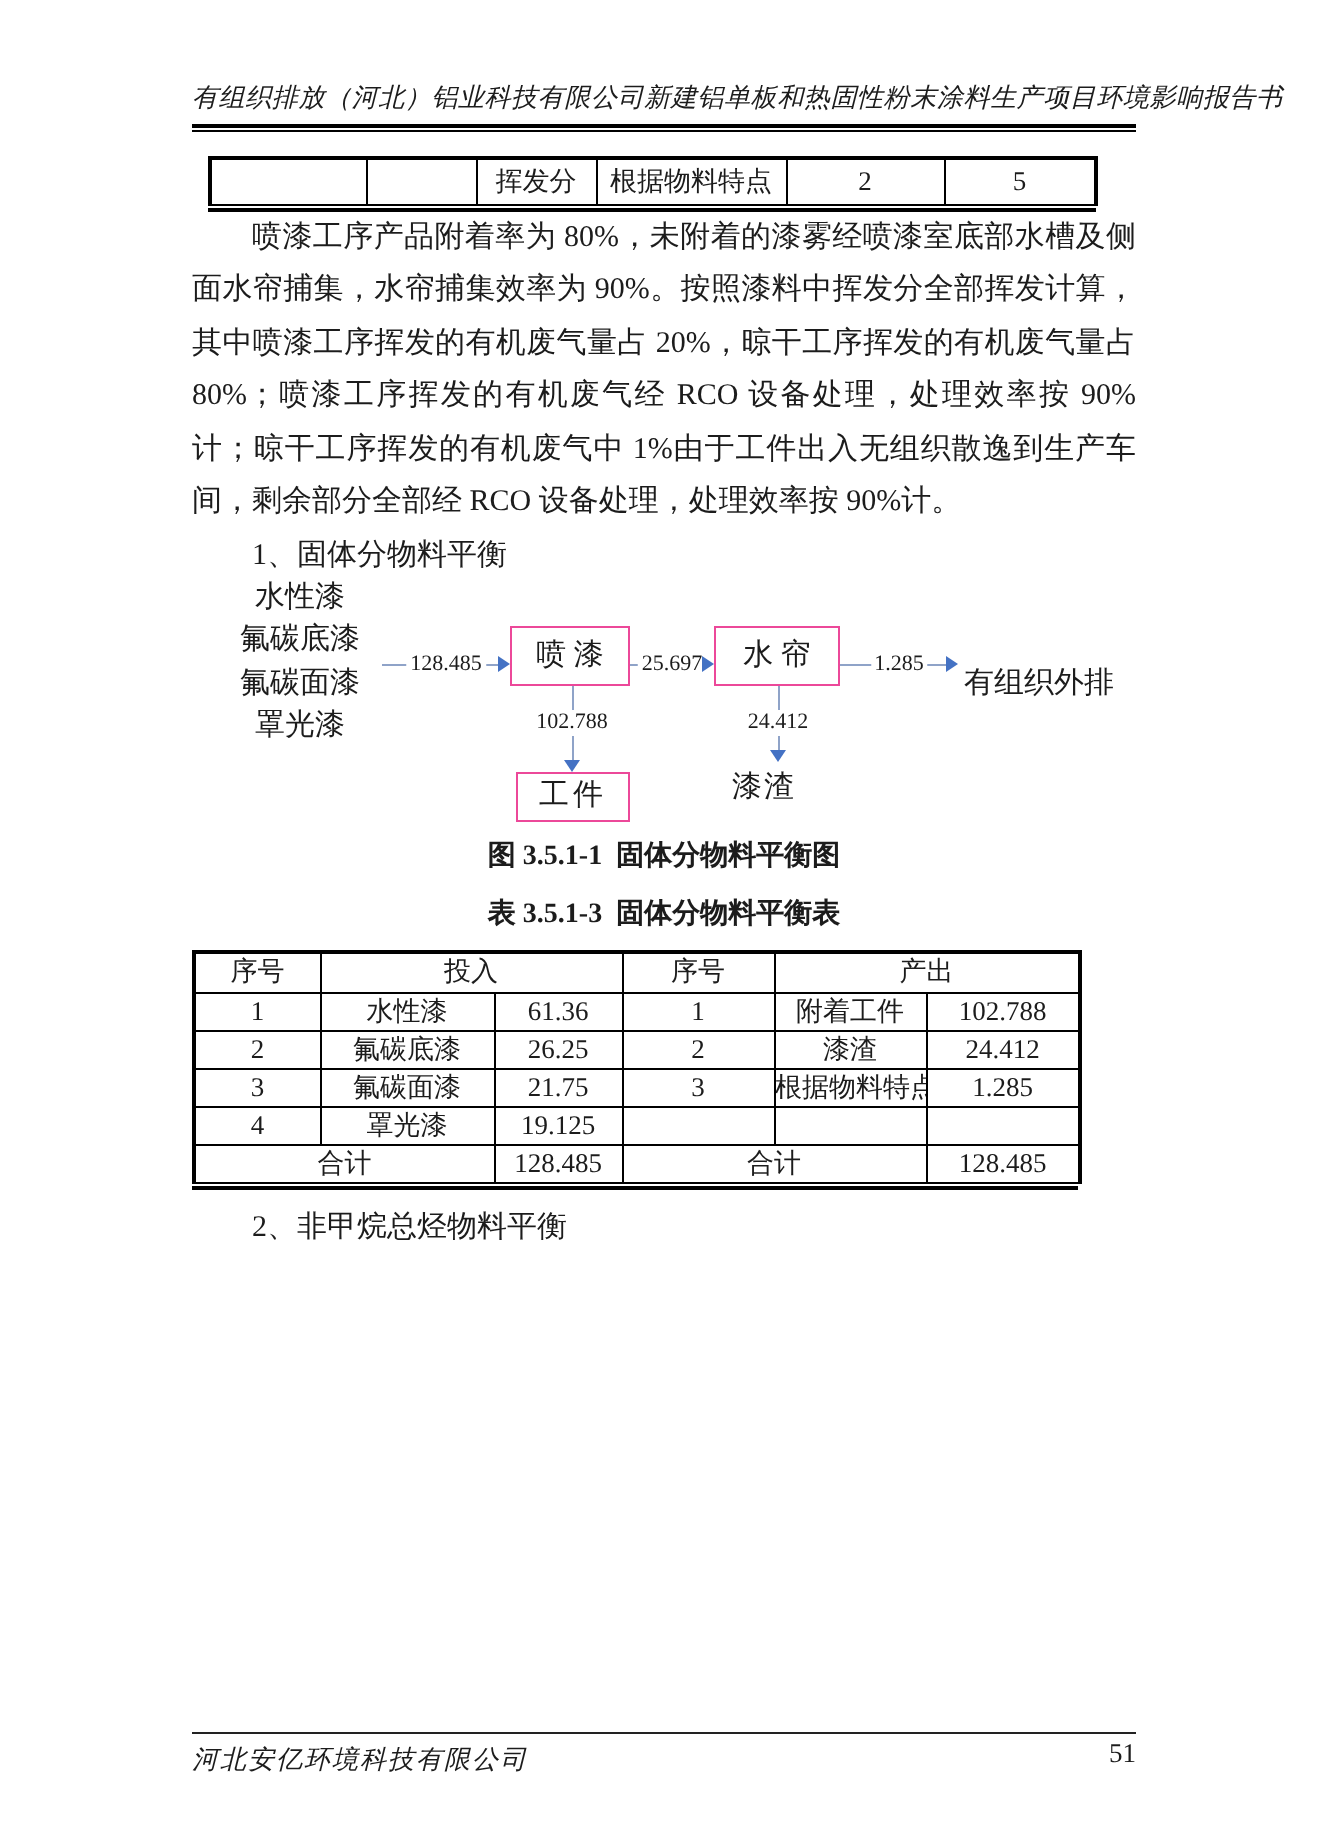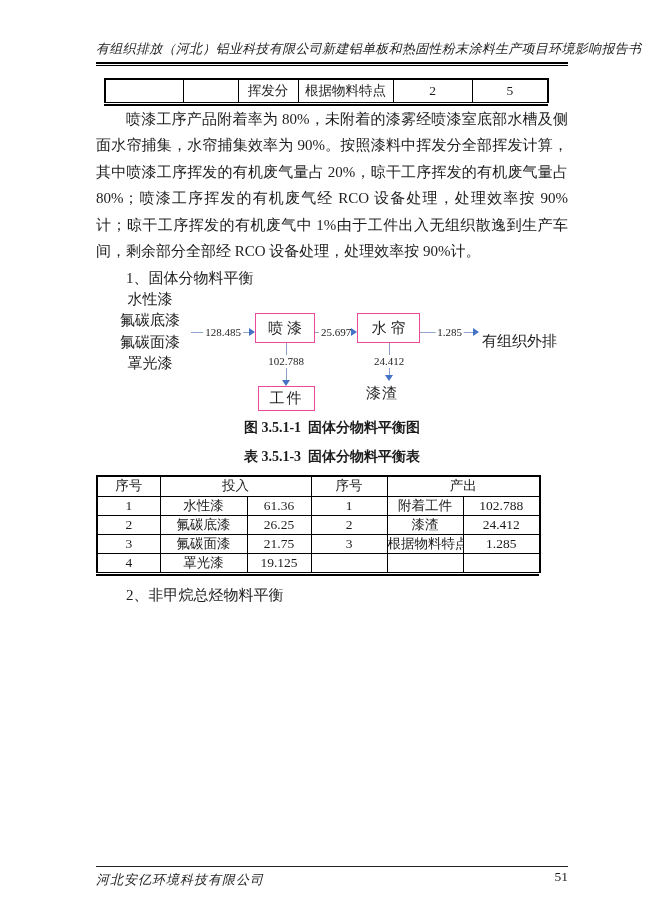--- a/index.html
+++ b/index.html
@@ -263,20 +263,26 @@
           <td>1.285</td>
         </tr>
         <tr>
           <td>4</td>
           <td>罩光漆</td>
           <td>19.125</td>
           <td></td>
           <td></td>
           <td></td>
         </tr>
+        <tr>
+          <td colspan="2">合计</td>
+          <td>128.485</td>
+          <td colspan="2">合计</td>
+          <td>128.485</td>
+        </tr>
       </tbody>
         </table>
     </div>
 
     <div class="list-item" style="margin-top:9px;">2、非甲烷总烃物料平衡</div>
 
   </div>
 
   <div class="footer">
     <span class="footer-company">河北安亿环境科技有限公司</span>

